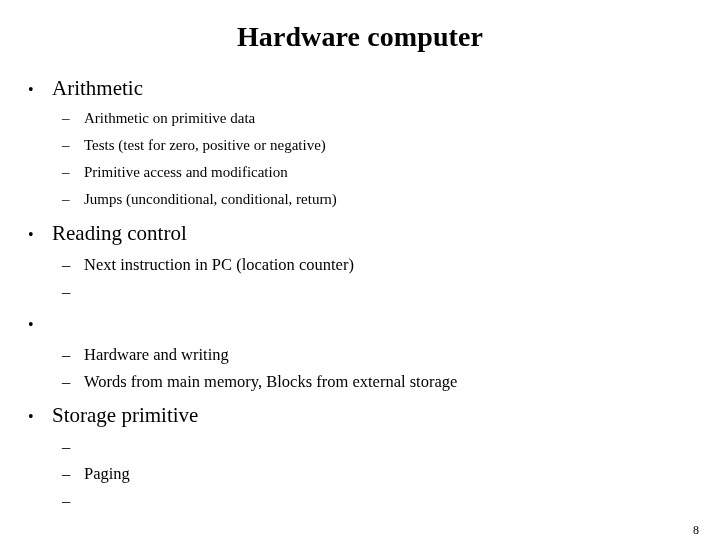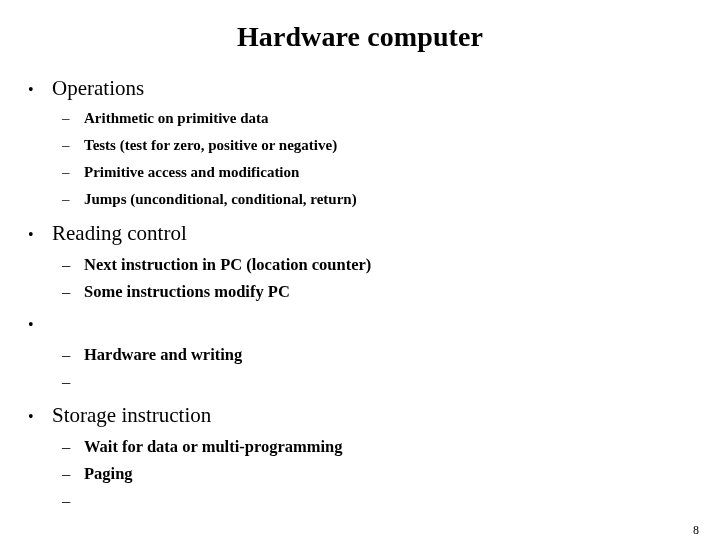--- a/index.html
+++ b/index.html
@@ -70,21 +70,20 @@
     align-items: baseline;
     line-height: 27px;
     padding-left: 62px;
   }
   .l2-marker {
     width: 22px;
     flex: 0 0 22px;
   }
   .l2-text {
     white-space: nowrap;
-    font-weight: bold;
   }
 
   
   .sz-sm .l2-row { font-size: 15px; }
   .sz-lg .l2-row { font-size: 16.5px; }
 
   
   .group + .group { margin-top: 6px; }
   .l1-row { margin-bottom: 2px; }
   .g1 .l1-row { margin-bottom: 1px; }
@@ -104,21 +103,21 @@
 
 <div id="slide">
 
   <div class="slide-title">Hardware computer</div>
 
   <div class="slide-body">
 
     <div class="group g1 sz-sm">
       <div class="l1-row">
         <span class="l1-marker">•</span>
-        <span class="l1-text">Operations</span>
+        <span class="l1-text">Arithmetic</span>
       </div>
       <div class="l2-row">
         <span class="l2-marker">–</span>
         <span class="l2-text">Arithmetic on primitive data</span>
       </div>
       <div class="l2-row">
         <span class="l2-marker">–</span>
         <span class="l2-text">Tests (test for zero, positive or negative)</span>
       </div>
       <div class="l2-row">
@@ -135,45 +134,44 @@
       <div class="l1-row">
         <span class="l1-marker">•</span>
         <span class="l1-text">Reading control</span>
       </div>
       <div class="l2-row">
         <span class="l2-marker">–</span>
         <span class="l2-text">Next instruction in PC (location counter)</span>
       </div>
       <div class="l2-row">
         <span class="l2-marker">–</span>
-        <span class="l2-text">Some instructions modify PC</span>
       </div>
     </div>
 
     <div class="group g3 sz-lg">
       <div class="l1-row">
         <span class="l1-marker">•</span>
       </div>
       <div class="l2-row">
         <span class="l2-marker">–</span>
         <span class="l2-text">Hardware and writing</span>
       </div>
       <div class="l2-row">
         <span class="l2-marker">–</span>
+        <span class="l2-text">Words from main memory, Blocks from external storage</span>
       </div>
     </div>
 
     <div class="group g4 sz-lg">
       <div class="l1-row">
         <span class="l1-marker">•</span>
-        <span class="l1-text">Storage instruction</span>
+        <span class="l1-text">Storage primitive</span>
       </div>
       <div class="l2-row">
         <span class="l2-marker">–</span>
-        <span class="l2-text">Wait for data or multi-programming</span>
       </div>
       <div class="l2-row">
         <span class="l2-marker">–</span>
         <span class="l2-text">Paging</span>
       </div>
       <div class="l2-row">
         <span class="l2-marker">–</span>
       </div>
     </div>
 

